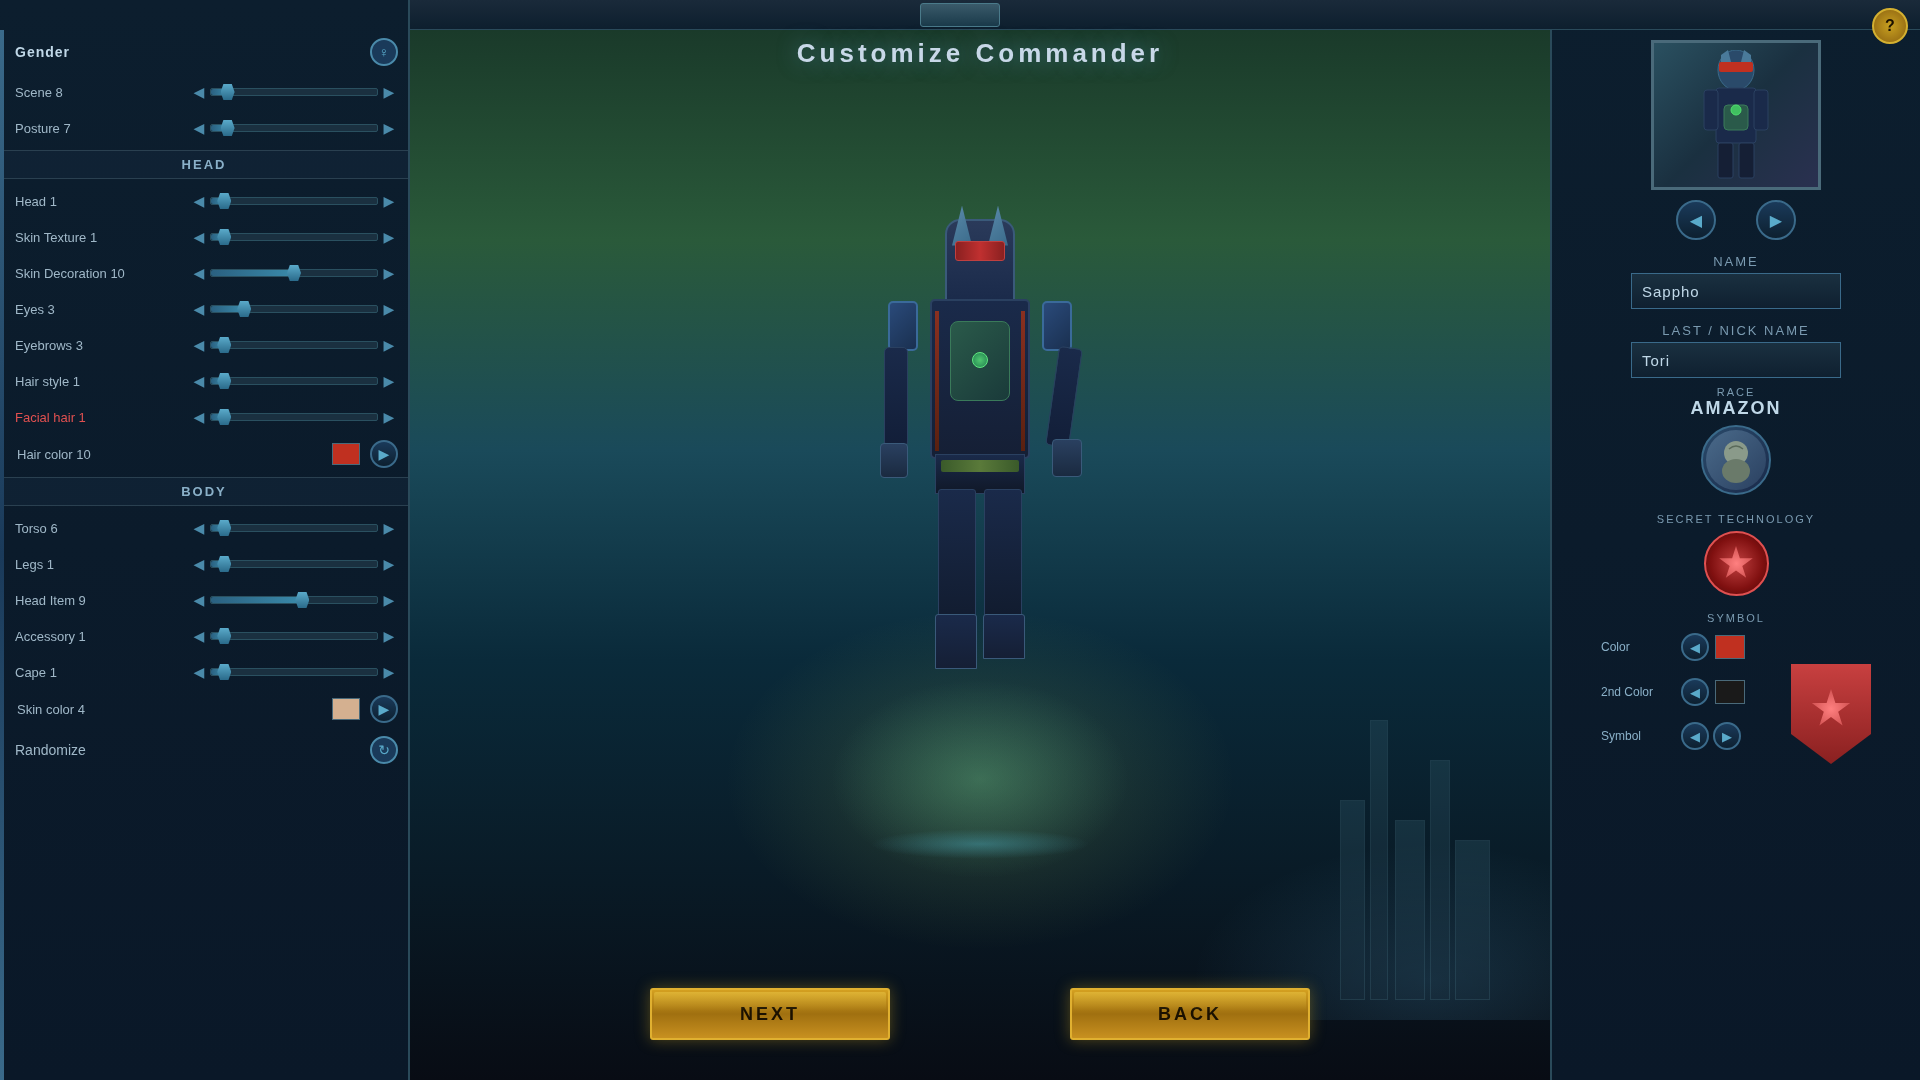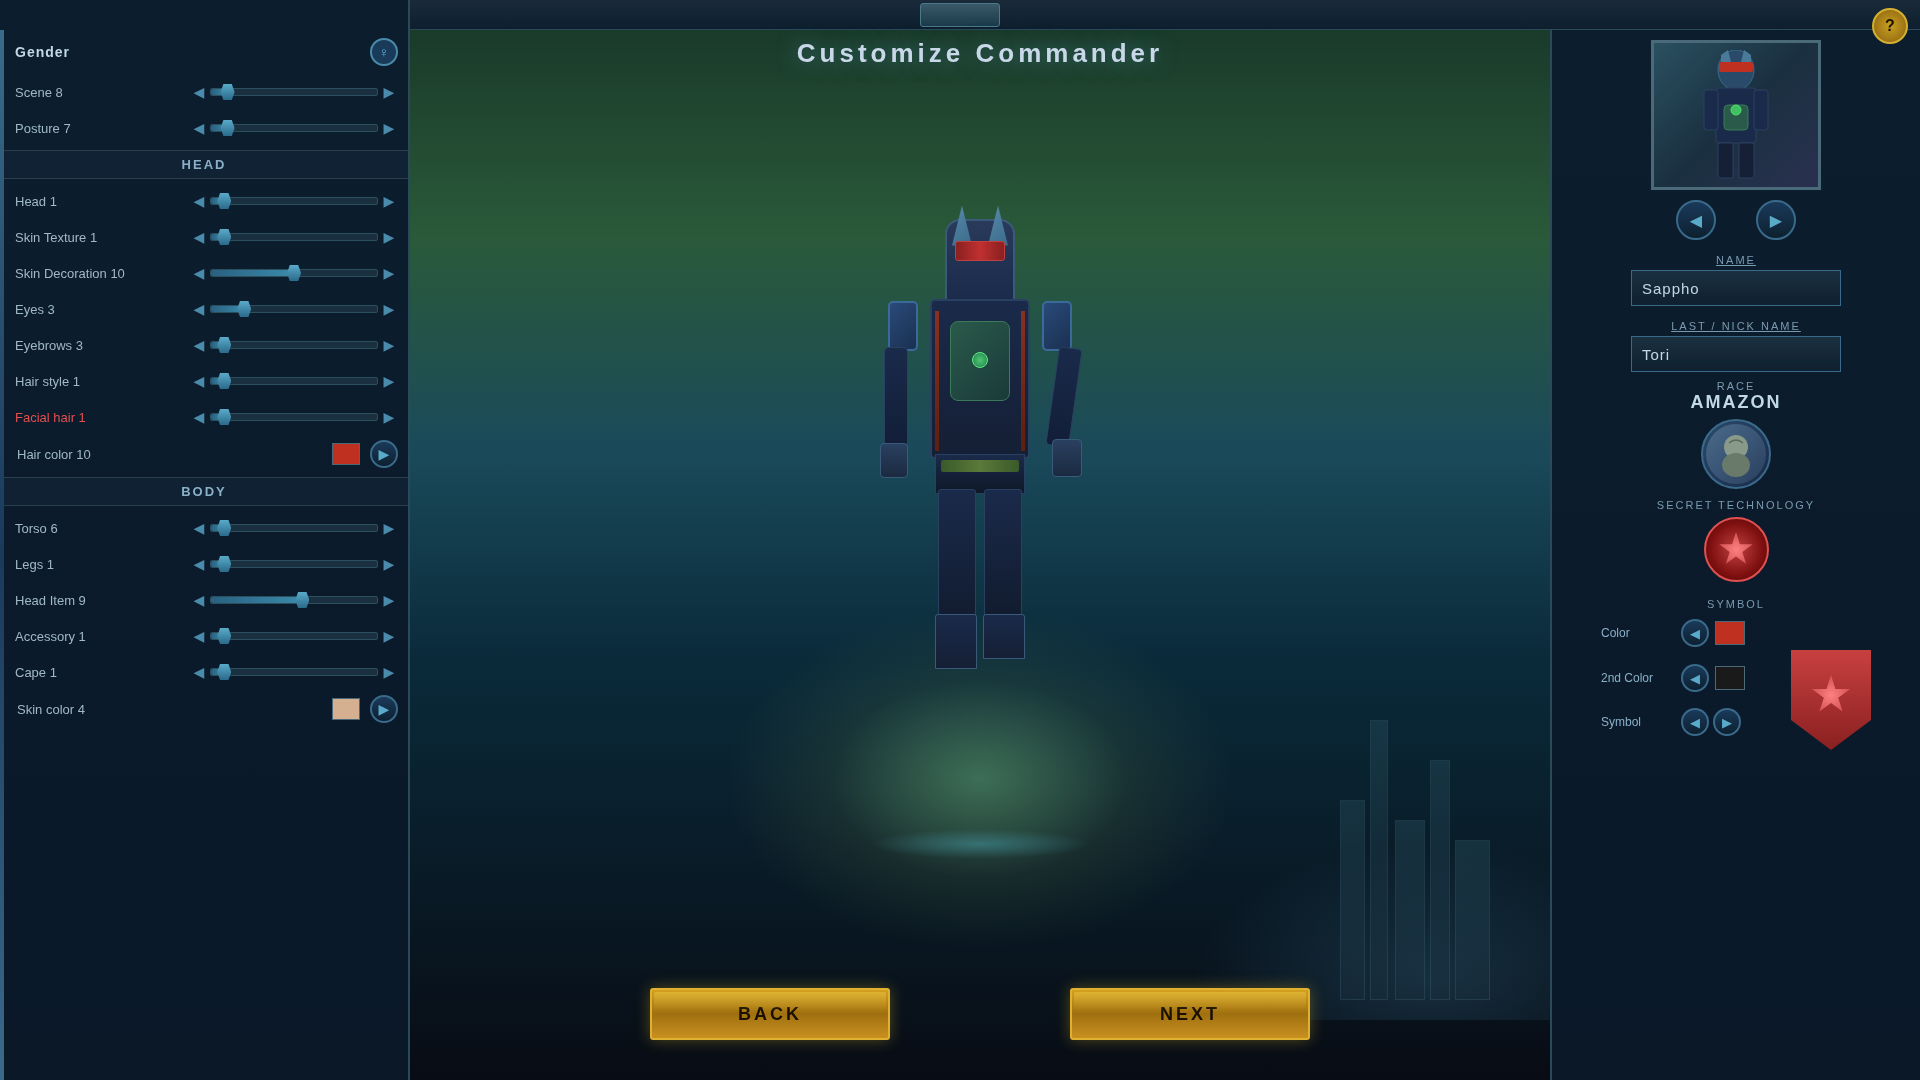--- a/index.html
+++ b/index.html
@@ -610,26 +610,25 @@
       background: linear-gradient(180deg, #1a3a5a, #0d2030);
       display: flex;
       align-items: center;
       justify-content: center;
       cursor: pointer;
       font-size: 16px;
       color: #5aaaca;
     }
 
     .right-section-label {
-      font-size: 11px;
+      font-size: 13px;
       letter-spacing: 2px;
       color: #7a9ab0;
       margin-top: 14px;
       margin-bottom: 4px;
-      text-decoration: underline;
     }
 
     .name-input {
       width: 210px;
       height: 36px;
       background: linear-gradient(180deg, #1a3040, #0f2030);
       border: 1px solid #3a6a8a;
       color: #c0d8e8;
       font-size: 15px;
       padding: 0 10px;
@@ -672,21 +671,21 @@
       display: flex;
       align-items: center;
       justify-content: center;
       font-size: 24px;
     }
 
     .secret-tech-label {
       font-size: 11px;
       letter-spacing: 2px;
       color: #7a9ab0;
-      margin-top: 4px;
+      margin-top: 12px;
     }
     .secret-tech-icon {
       width: 65px;
       height: 65px;
       border-radius: 50%;
       background: radial-gradient(circle, #c04040 0%, #801010 60%, #400808 100%);
       border: 2px solid #e05050;
       margin: 6px auto;
       display: flex;
       align-items: center;
@@ -1026,20 +1025,26 @@
     </div>
 
     <div class="color-row">
       <span class="slider-label">Skin color 4</span>
       <div class="slider-control" style="justify-content:flex-end;gap:6px;">
         <div class="color-swatch" style="background:#d4b090;"></div>
         <div class="arrow-circle">▶</div>
       </div>
     </div>
 
+    <div class="randomize-row">
+      <span class="randomize-label">Randomize</span>
+      <div class="randomize-btn">
+        <span>↻</span>
+      </div>
+    </div>
 
   </div>
 
   <div class="center-area">
     <div class="title-area">
       <h1 class="page-title">Customize Commander</h1>
     </div>
 
     <div class="character-viewport">
       <div class="character-silhouette">
@@ -1079,22 +1084,22 @@
             <div class="char-leg-left"></div>
             <div class="char-leg-right"></div>
             <div class="char-boot-left"></div>
             <div class="char-boot-right"></div>
           </div>
         </div>
       </div>
     </div>
 
     <div class="bottom-buttons">
+      <button class="btn-gold">NEXT</button>
       <button class="btn-gold">BACK</button>
-      <button class="btn-gold">NEXT</button>
     </div>
   </div>
 
   <div class="right-panel">
 
     <div class="preview-box">
       <div class="preview-box-inner">
 
         <svg width="100" height="130" viewBox="0 0 100 130">
           <ellipse cx="50" cy="20" rx="18" ry="20" fill="#2a4a6a" stroke="#3a6a8a" stroke-width="1"></ellipse>

